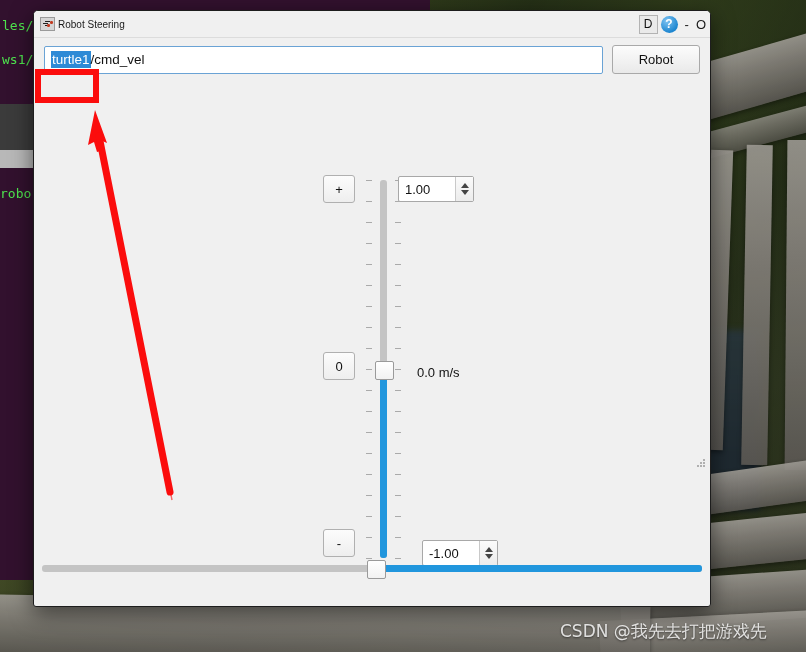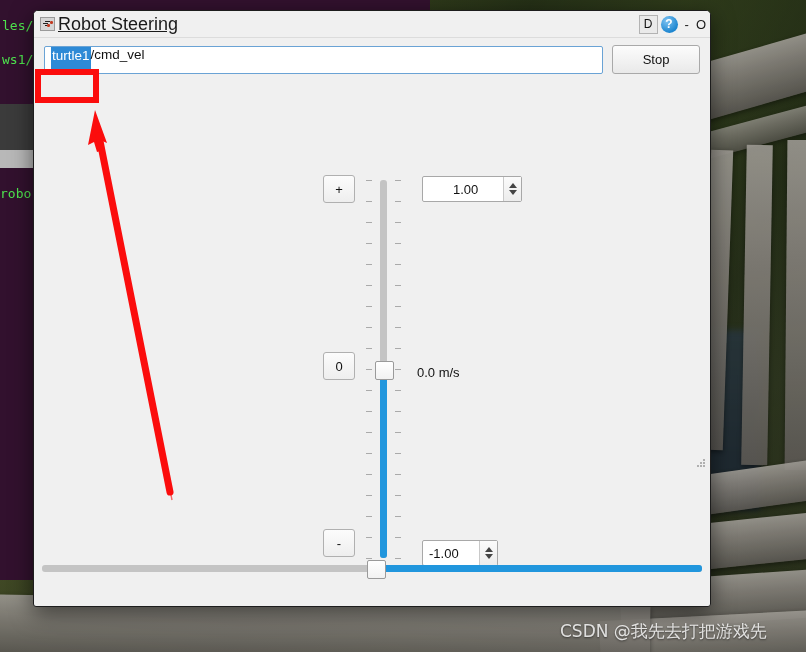--- a/index.html
+++ b/index.html
@@ -131,21 +131,21 @@
     width: 5px; height: 1.5px; background: #222;
     box-shadow: 2px -2px 0 0 #222, 2px 2px 0 0 #222;
   }
   #plugin-icon::after {
     content: ""; position: absolute; right: 1.5px; top: 3px;
     width: 2.5px; height: 2.5px; border-radius: 50%;
     background: #c23b22;
     box-shadow: -3px 3px 0 0 #c23b22;
   }
   #plugin-title {
-    font-size: 18px; color: #1a1a1a; flex: 1; text-decoration: underline;
+    font-size: 10px; color: #1a1a1a; flex: 1;
   }
   .hdr-btn {
     font-size: 12px; color: #111;
     width: 17px; height: 17px; margin-left: 2px;
     display: flex; align-items: center; justify-content: center;
     border: 1px solid #b3b3b3; background: #eaeaea;
     cursor: pointer; user-select: none;
   }
   .hdr-icon-help {
     width: 17px; height: 17px; border-radius: 50%;
@@ -161,21 +161,21 @@
 
   
   #topic-row {
     display: flex; align-items: center;
     padding: 7px 10px 6px 10px; gap: 9px;
   }
   #topic-input {
     flex: 1; height: 26px;
     border: 1px solid #6aa3d5;
     background: #ffffff;
-    display: flex; 
+    display: flex; align-items: center;
     padding: 0 6px;
     font-size: 13.5px; color: #111;
     border-radius: 2px;
     box-shadow: inset 0 0 0 1px #ffffff;
   }
   #topic-sel {
     background: #2e8ad6; color: #ffffff;
     padding: 1px 1px;
   }
   #stop-button {
@@ -252,21 +252,21 @@
     display: flex; flex-direction: column;
     align-items: center; justify-content: center;
     cursor: pointer;
   }
   .spin .arrows .up, .spin .arrows .dn {
     width: 0; height: 0; border-left: 4px solid transparent;
     border-right: 4px solid transparent;
   }
   .spin .arrows .up { border-bottom: 5px solid #444; margin-bottom: 2px; }
   .spin .arrows .dn { border-top: 5px solid #444; }
-  #spin-top { left: 388px; top: 96px; padding-left: 24px; }
+  #spin-top { left: 364px; top: 96px; }
   #spin-bottom { left: 388px; top: 460px; }
 
   
   #hslider {
     position: absolute; left: 8px; top: 478px;
     width: 660px; height: 30px;
   }
   #hgroove {
     position: absolute; left: 0; top: 7px;
     width: 660px; height: 7px;
@@ -346,21 +346,21 @@
     <div class="hdr-icon-help">?</div>
     <div class="hdr-plain">-</div>
     <div class="hdr-plain">O</div>
   </div>
 
   <div id="topic-row">
     <div id="topic-input" title="/cmd_vel">
       <span id="topic-sel">turtle1</span>
         <span>/cmd_vel</span>
     </div>
-    <div id="stop-button">Stop</div>
+    <div id="stop-button">Robot</div>
   </div>
 
   <div id="main-area">
 
     <div class="sq-btn" id="btn-plus">+</div>
     <div class="sq-btn" id="btn-zero">0</div>
     <div class="sq-btn" id="btn-minus">-</div>
 
     <div id="vslider">
       <div id="vgroove"></div>

